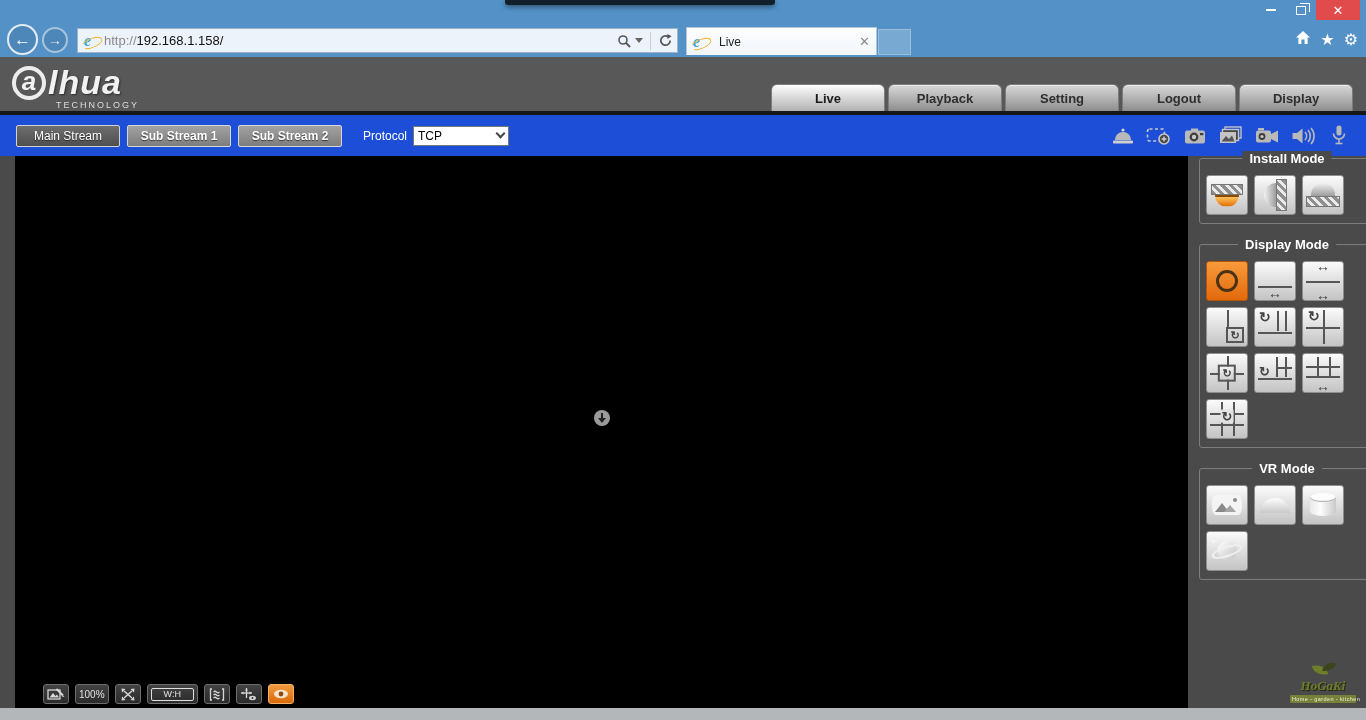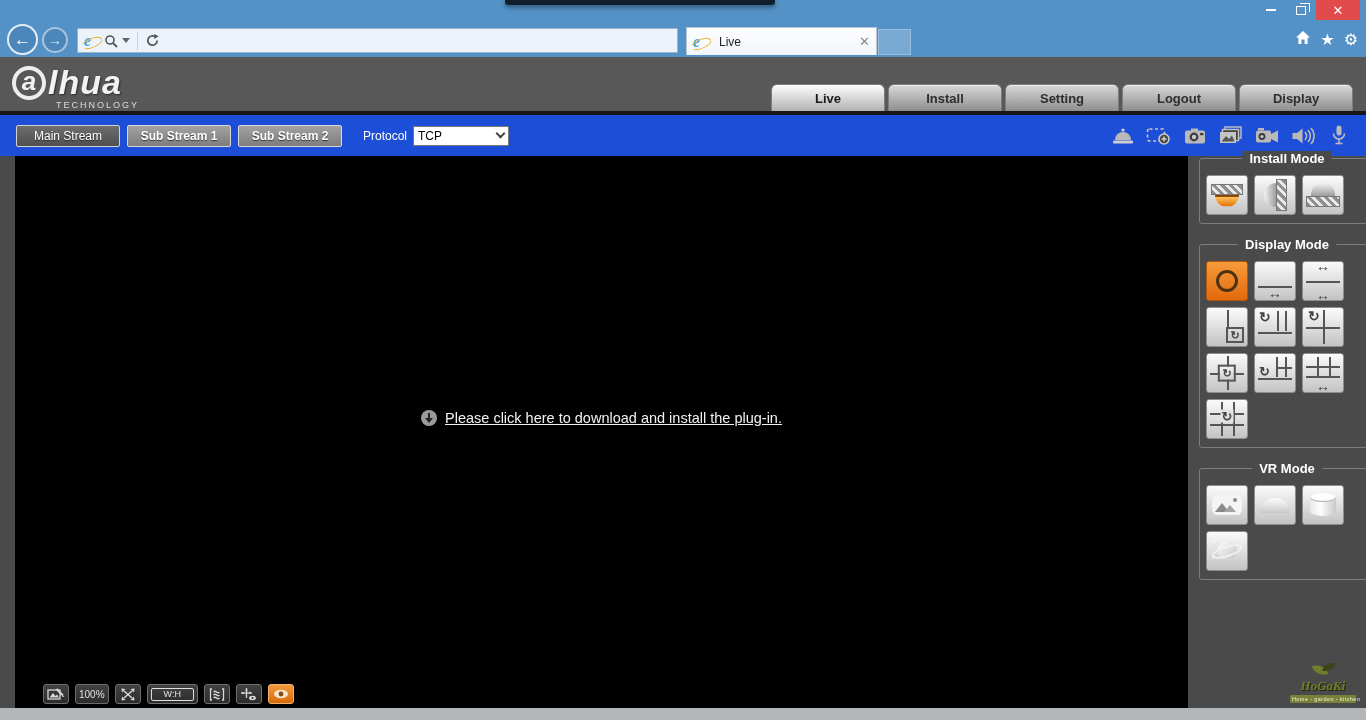--- a/index.html
+++ b/index.html
@@ -145,20 +145,21 @@
 
     <div class="nav-circle btn-back">
         <span>←</span>
       </div>
     <div class="nav-circle btn-fwd">
         <span>→</span>
       </div>
 
     <div class="url-bar">
       <span class="e-icon">e</span>
+      <span class="url-text"><span class="proto">http://</span><span>192.168.1.158/</span></span>
       <span class="url-controls">
         <span class="mag-icon">
           <svg width="14" height="14" viewBox="0 0 14 14">
               <circle cx="6" cy="6" r="4" fill="none" stroke="#555" stroke-width="1.6"></circle>
               <line x1="9" y1="9" x2="13" y2="13" stroke="#555" stroke-width="1.8"></line>
             </svg>
         </span>
         <span class="caret-down"></span>
         <span class="url-divider"></span>
         <span class="refresh-icon">
@@ -191,21 +192,21 @@
   <div class="site-header">
     <div class="logo">
       <div class="logo-row">
         <span class="logo-a">a</span>
         <span class="logo-rest">lhua</span>
       </div>
       <div class="logo-tag">TECHNOLOGY</div>
     </div>
     <div class="nav-tabs">
       <div class="nav-tab active">Live</div>
-      <div class="nav-tab">Install</div>
+      <div class="nav-tab">Playback</div>
       <div class="nav-tab">Setting</div>
       <div class="nav-tab">Logout</div>
       <div class="nav-tab">Display</div>
     </div>
   </div>
   <div class="black-strip"></div>
 
   <div class="stream-bar">
     <div class="stream-btn active">Main Stream</div>
     <div class="stream-btn idle">Sub Stream 1</div>
@@ -273,21 +274,20 @@
           <path d="M2.5 9.5 a5.5 5.5 0 0 0 11 0" fill="none" stroke="#b9b9b9" stroke-width="1.6"></path>
           <line x1="8" y1="15" x2="8" y2="19" stroke="#b9b9b9" stroke-width="1.6"></line>
           <line x1="4.5" y1="19.5" x2="11.5" y2="19.5" stroke="#b9b9b9" stroke-width="1.6"></line>
         </svg>
     </span>
   </div>
 
   <div class="video">
     <div class="plugin-line">
       <span class="dl-icon"></span>
-      <a class="plugin-msg">Please click here to download and install the plug-in.</a>
     </div>
 
     <div class="bottom-toolbar">
       <div class="bt-btn">
         <svg width="18" height="14" viewBox="0 0 18 14">
             <rect x="1" y="3" width="12" height="9" fill="none" stroke="#d8d8d8" stroke-width="1.3"></rect>
             <path d="M2.5 10.5 L6 6 L8.5 9 L10 7.5 L12 10.5 z" fill="#d8d8d8"></path>
             <line x1="9.5" y1="2" x2="16" y2="8.5" stroke="#d8d8d8" stroke-width="2"></line>
             <path d="M16 8.5 L17.5 10 L15 9.8 z" fill="#d8d8d8"></path>
           </svg>

